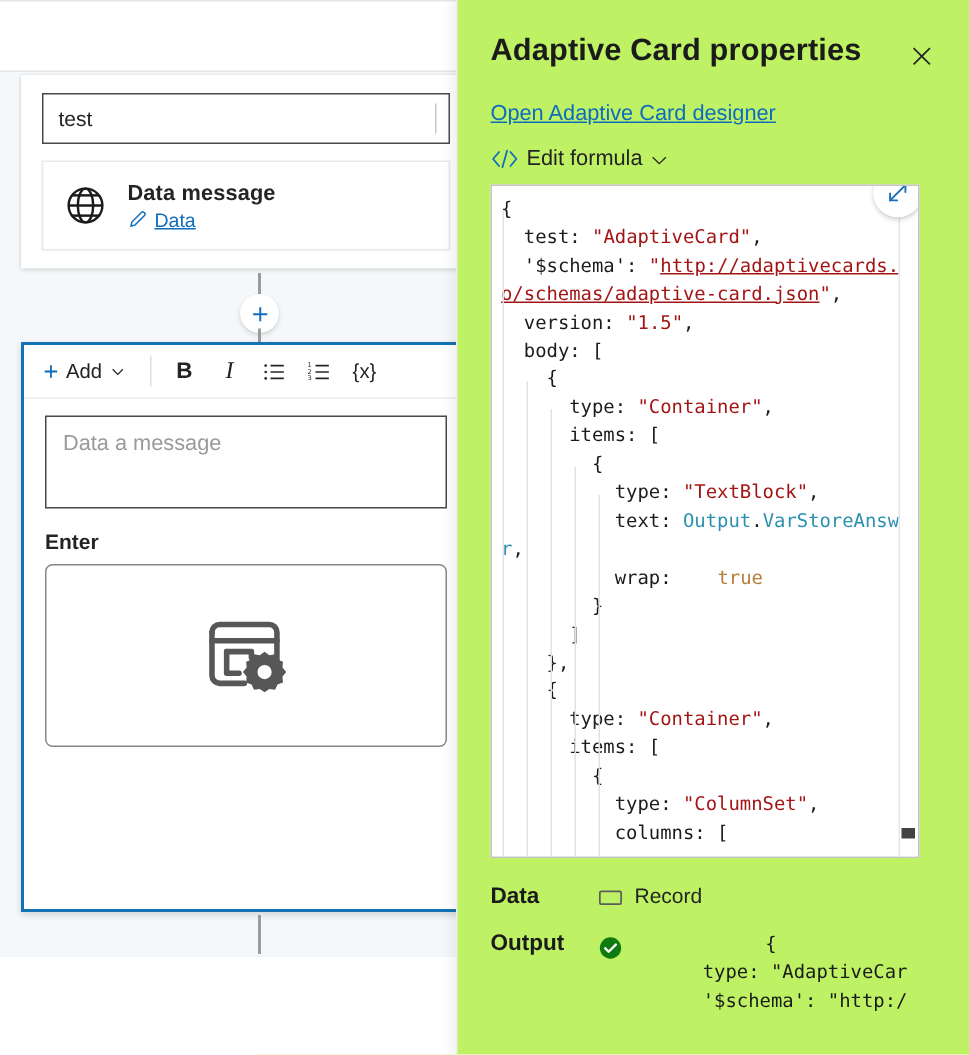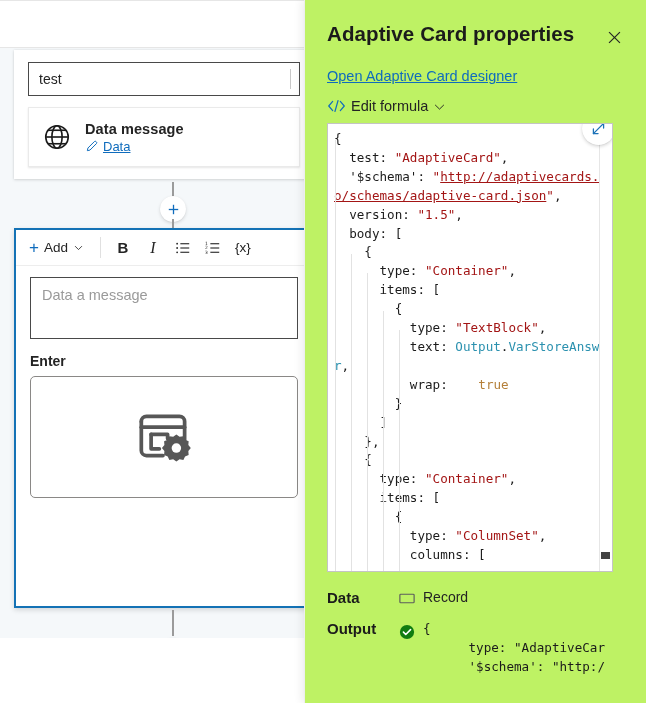--- a/index.html
+++ b/index.html
@@ -222,21 +222,21 @@
     display: flex; align-items: center; justify-content: center;
     cursor: pointer; z-index: 5;
   }
 
   .prop-rows { margin: 17px 0 0 0; padding: 0 18px 0 22px; }
   .prop-row { display: flex; align-items: flex-start; margin-bottom: 14px; }
   .prop-key {
     width: 72px; flex: 0 0 72px;
     font-size: 15px; font-weight: 700; color: #1b1b1b;
   }
-  .prop-val { display: flex; align-items: flex-start; gap: 8px; }
+  .prop-val { display: flex; align-items: flex-start; gap: 8px; text-align: center; }
   .prop-val-text { font-size: 14px; color: #242424; }
   pre.outcode {
     margin: 0;
     font-family: "DejaVu Sans Mono", monospace;
     font-size: 12.6px;
     line-height: 18.9px;
     color: #1b1b1b;
     white-space: pre;
   }
 </style>

